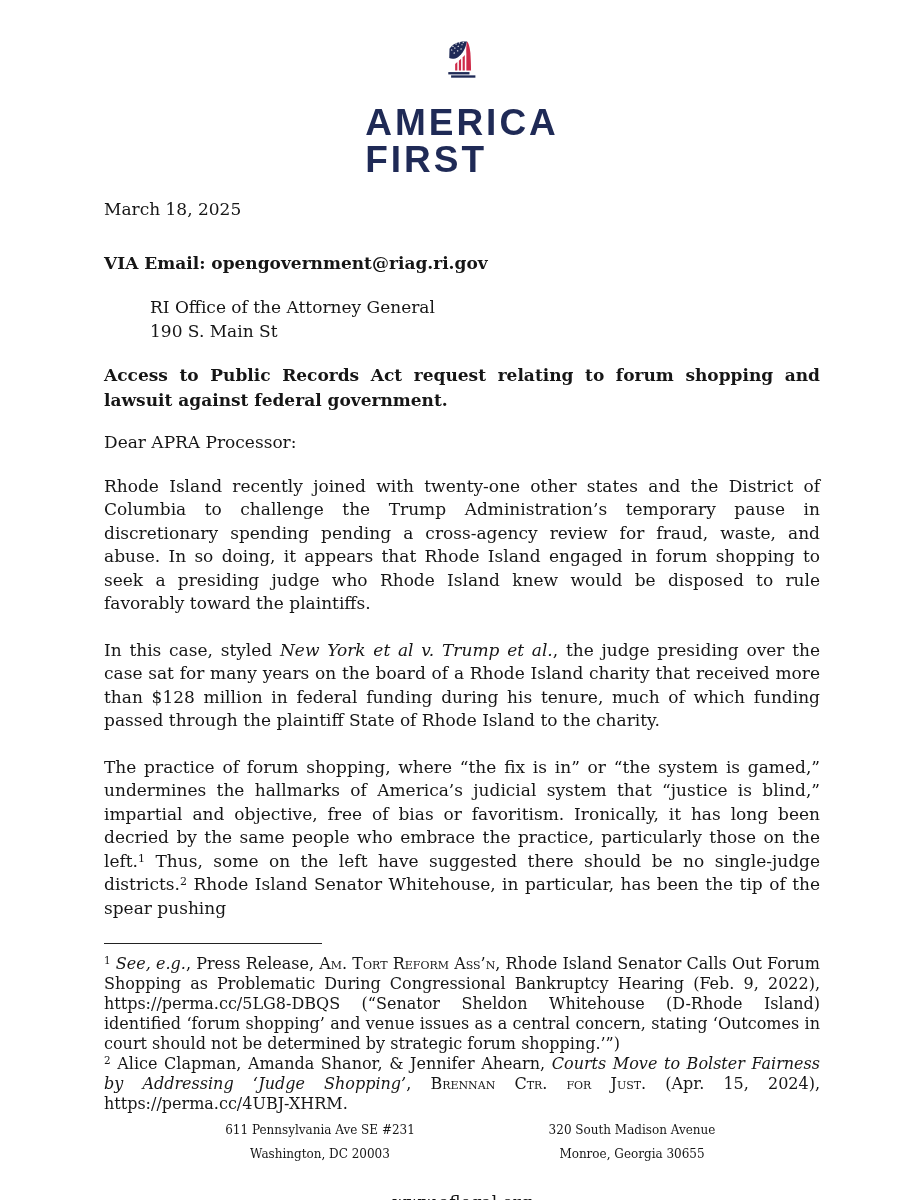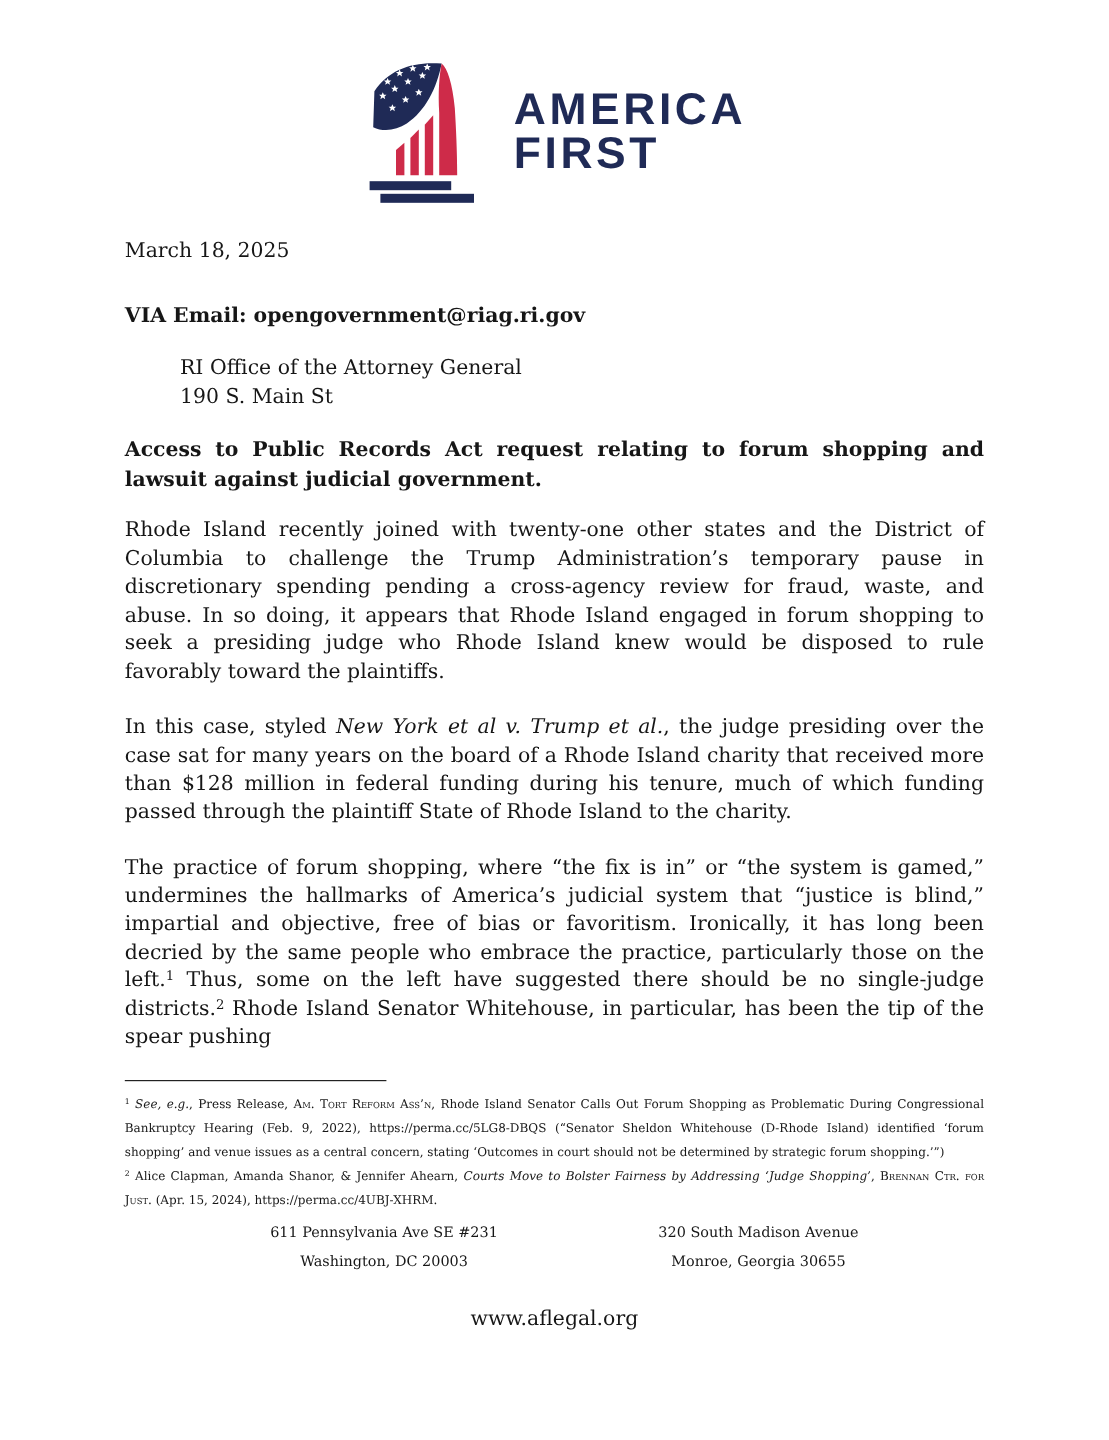--- a/index.html
+++ b/index.html
@@ -5,41 +5,41 @@
   html,body{margin:0;padding:0;background:#ffffff;}
   .page{
     width:924px;height:1200px;margin:0 auto;background:#ffffff;
     font-family:"DejaVu Serif","Liberation Serif",serif;
     color:#161616;position:relative;overflow:hidden;box-sizing:border-box;
     padding-top:40px;
   }
   
   .letterhead{
     display:flex;justify-content:center;align-items:center;gap:26px;
-    height:138px;margin-bottom:20px;
+    height:138px;margin-bottom:20px;flex-direction:column;
   }
   .logo-icon{display:block;}
   .wordmark{
     font-family:"Liberation Sans","DejaVu Sans",sans-serif;
     font-weight:600;font-size:37px;line-height:37px;letter-spacing:3px;
     color:#1f2a56;
   }
   
   .content{margin:0 104px;width:716px;font-size:17px;}
   .block{margin:0 0 20px 0;line-height:23.5px;}
   .recipient div{line-height:24px;margin-left:46px;}
   .bold{font-weight:bold;margin-top:30px;}
   .subject{font-weight:bold;text-align:justify;line-height:25px;margin-bottom:18px;}
   .body-para{text-align:justify;line-height:23.5px;margin:0 0 23px 0;}
   .i{font-style:italic;}
   .sc{font-variant:small-caps;}
   sup{font-size:0.65em;line-height:0;vertical-align:baseline;position:relative;top:-0.45em;}
   
   .fn-sep{width:218px;border:none;border-top:1.6px solid #222;margin:20px 0 10px 0;}
-  .footnote{font-size:10px;line-height:20px;text-align:justify;margin:0;}
+  .footnote{font-size:16px;line-height:20px;text-align:justify;margin:0;}
   
   .letter-footer{margin-top:4px;position:relative;height:60px;font-size:12px;}
   .addr{position:absolute;top:0;width:320px;text-align:center;line-height:24px;}
   .addr-dc{left:160px;}
   .addr-ga{left:472px;}
   .website{text-align:center;font-size:17px;margin-top:14px;}
 </style>
 </head>
 <body>
 
@@ -82,22 +82,23 @@
   <div class="content">
     <p class="block">March 18, 2025</p>
 
     <p class="block bold">VIA Email: opengovernment@riag.ri.gov</p>
 
     <div class="block recipient">
       <div>RI Office of the Attorney General</div>
       <div>190 S. Main St</div>
     </div>
 
-    <p class="block subject">Access to Public Records Act request relating to forum shopping and lawsuit against judicial government.</p>
+    <p class="block subject">Access to Public Records Act request relating to forum shopping and lawsuit against federal government.</p>
 
+    <p class="block">Dear APRA Processor:</p>
 
     <p class="body-para"><span>Rhode Island recently joined with twenty-one other states and the District of Columbia to challenge the Trump Administration’s temporary pause in discretionary spending pending a cross-agency review for fraud, waste, and abuse. In so doing, it appears that Rhode Island engaged in forum shopping to seek a presiding judge who Rhode Island knew would be disposed to rule favorably toward the plaintiffs.</span></p>
     <p class="body-para"><span>In this case, styled </span><span class="i">New York et al v. Trump et al.</span><span>, the judge presiding over the case sat for many years on the board of a Rhode Island charity that received more than $128 million in federal funding during his tenure, much of which funding passed through the plaintiff State of Rhode Island to the charity.</span></p>
     <p class="body-para"><span>The practice of forum shopping, where “the fix is in” or “the system is gamed,” undermines the hallmarks of America’s judicial system that “justice is blind,” impartial and objective, free of bias or favoritism. Ironically, it has long been decried by the same people who embrace the practice, particularly those on the left.</span><sup>1</sup><span> Thus, some on the left have suggested there should be no single-judge districts.</span><sup>2</sup><span> Rhode Island Senator Whitehouse, in particular, has been the tip of the spear pushing</span></p>
 
     <hr class="fn-sep">
     <p class="footnote"><sup>1</sup><span> </span><span class="i">See, e.g.</span><span>, Press Release, </span><span class="sc">Am. Tort Reform Ass’n</span><span>, Rhode Island Senator Calls Out Forum Shopping as Problematic During Congressional Bankruptcy Hearing (Feb. 9, 2022), https://perma.cc/5LG8-DBQS (“Senator Sheldon Whitehouse (D-Rhode Island) identified ‘forum shopping’ and venue issues as a central concern, stating ‘Outcomes in court should not be determined by strategic forum shopping.’”)</span></p>
     <p class="footnote"><sup>2</sup><span> Alice Clapman, Amanda Shanor, &amp; Jennifer Ahearn, </span><span class="i">Courts Move to Bolster Fairness by Addressing ‘Judge Shopping’</span><span>, </span><span class="sc">Brennan Ctr. for Just.</span><span> (Apr. 15, 2024), https://perma.cc/4UBJ-XHRM.</span></p>
   </div>
 

